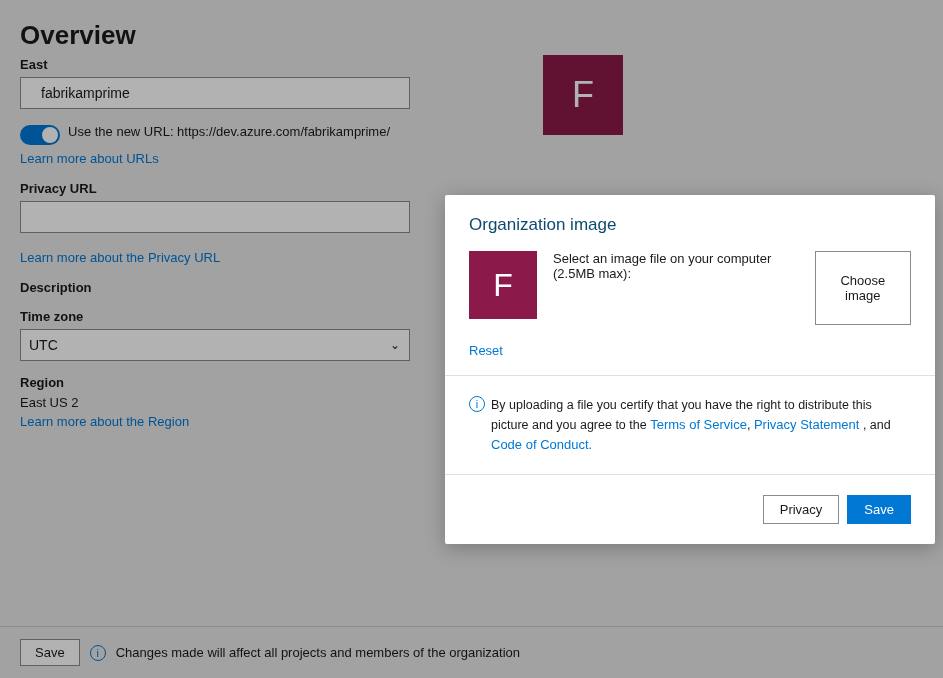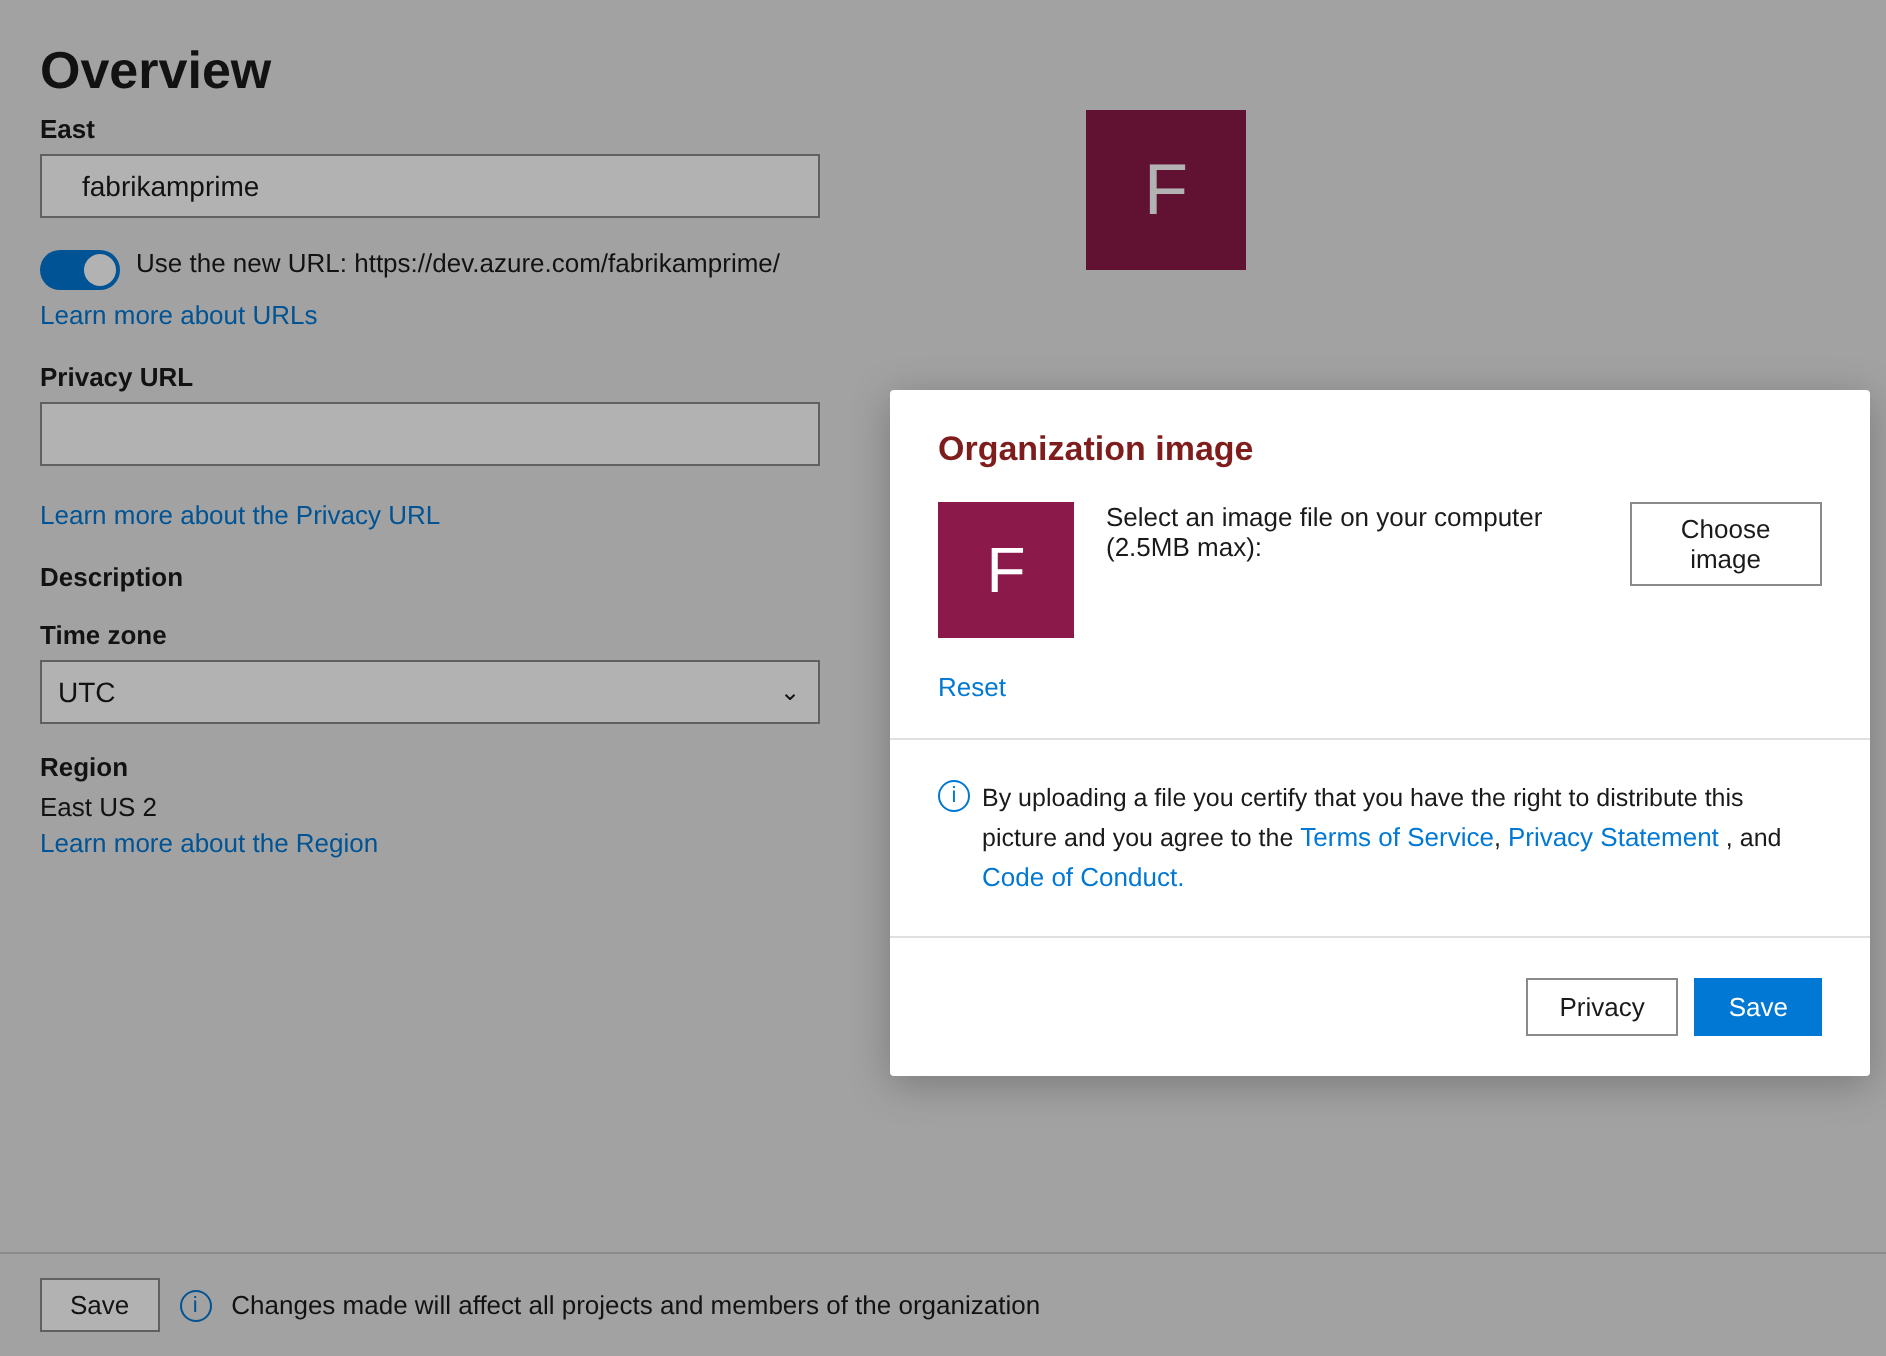--- a/index.html
+++ b/index.html
@@ -188,22 +188,22 @@
       top: 195px;
       left: 445px;
       width: 490px;
       background: #fff;
       border-radius: 2px;
       box-shadow: 0 4px 20px rgba(0,0,0,0.25);
       padding: 20px 24px 20px 24px;
     }
     .modal-title {
       font-size: 17px;
-      font-weight: 700;
-      color: #7f1d1d;
+      font-weight: 400;
+      color: #0c4a6e;
       margin-bottom: 16px;
     }
     .modal-image-row {
       display: flex;
       align-items: flex-start;
       gap: 16px;
       margin-bottom: 16px;
     }
     .modal-avatar {
       width: 68px;
@@ -225,21 +225,21 @@
       justify-content: center;
       gap: 24px;
     }
     .modal-image-desc {
       font-size: 13px;
       color: #1a1a1a;
     }
     .choose-image-btn {
       background: #fff;
       border: 1px solid #8a8a8a;
-      padding: 5px 14px;
+      padding: 21px 14px;
       font-size: 13px;
       cursor: pointer;
       color: #1a1a1a;
     }
     .reset-link {
       color: #0078d4;
       font-size: 13px;
       cursor: pointer;
       text-decoration: none;
       margin-left: 0;

